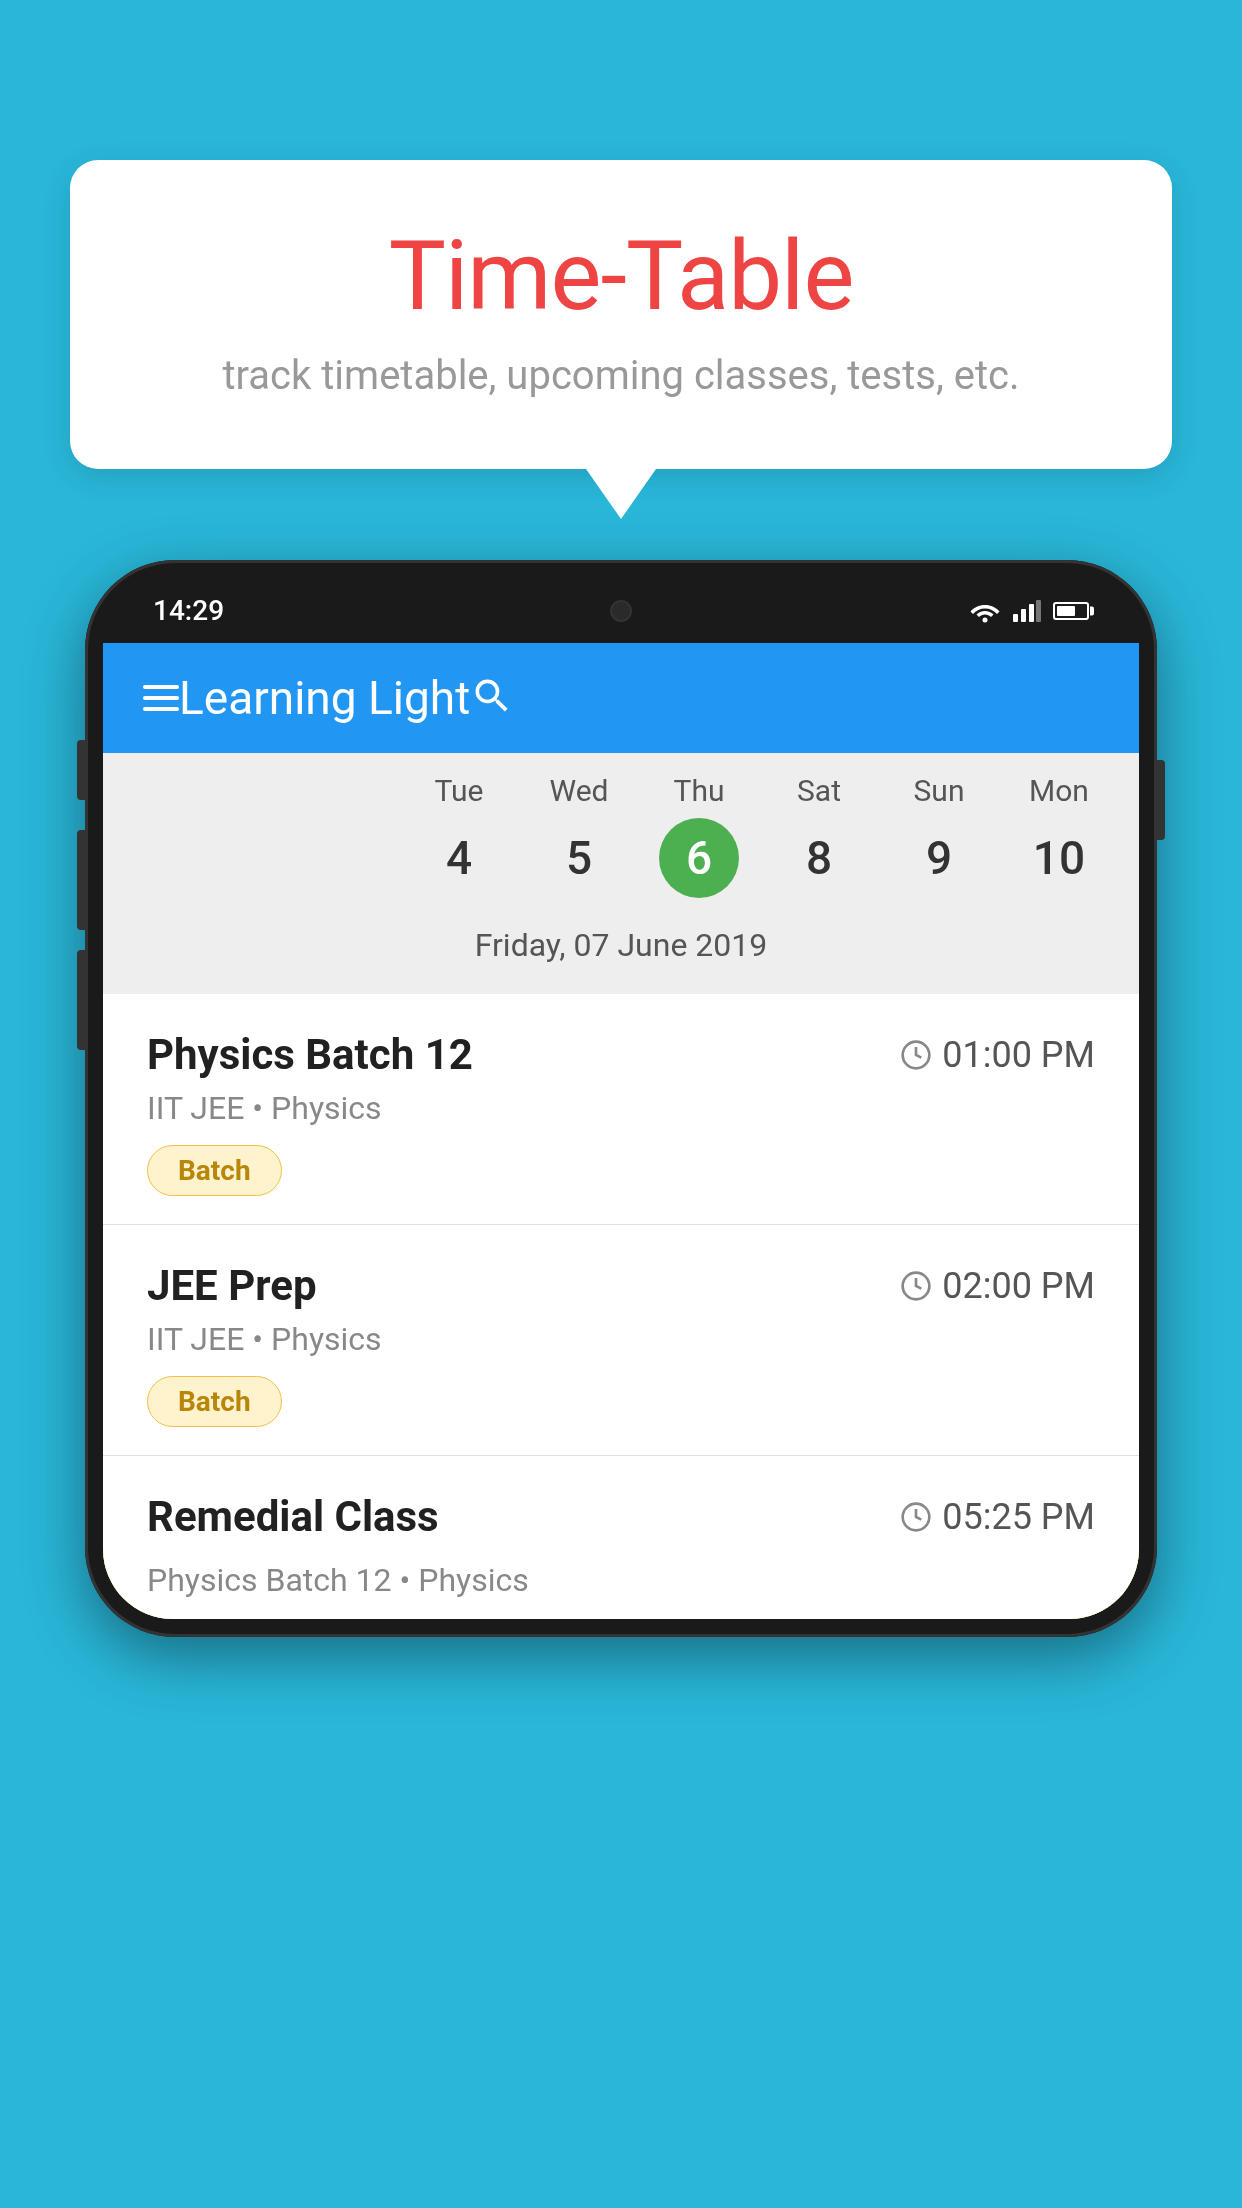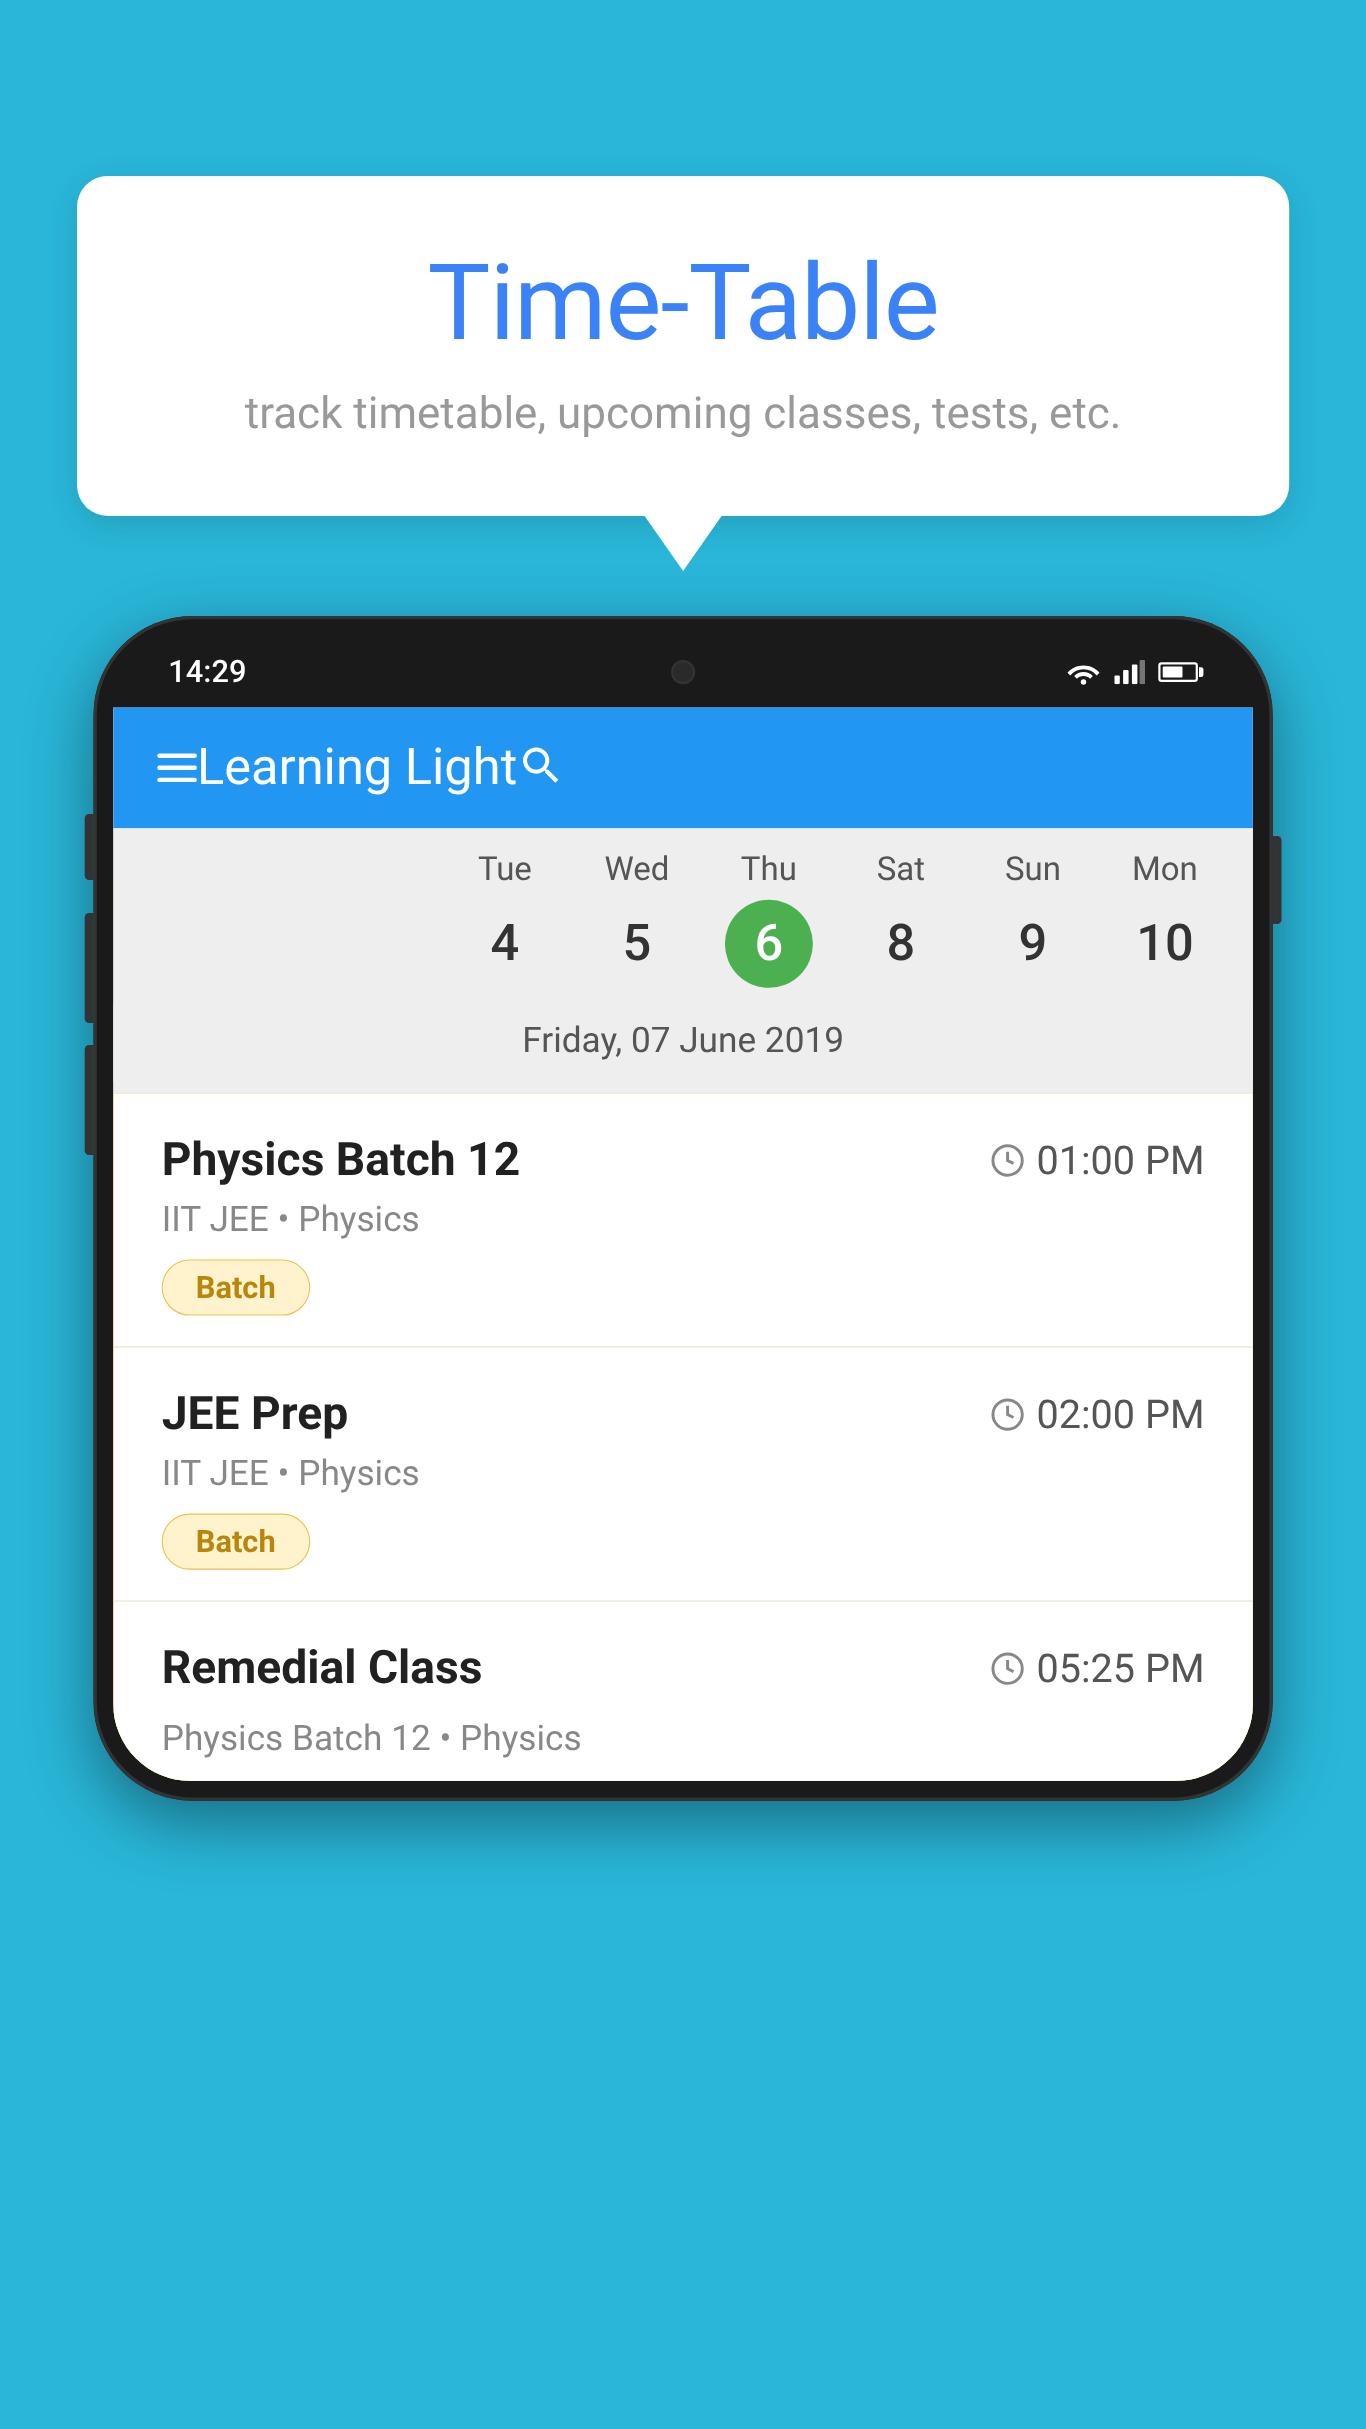--- a/index.html
+++ b/index.html
@@ -39,21 +39,21 @@
       height: 0;
       border-left: 35px solid transparent;
       border-right: 35px solid transparent;
       border-top: 50px solid white;
       margin-top: 0px;
     }
 
     .bubble-title {
       font-size: 96px;
       font-weight: 400;
-      color: #3b82f6;
+      color: #ef4444;
       letter-spacing: -1px;
       margin-bottom: 20px;
     }
 
     .bubble-subtitle {
       font-size: 40px;
       color: #999;
       font-weight: 400;
     }
 
@@ -250,21 +250,21 @@
     .selected-date-label {
       text-align: center;
       font-size: 32px;
       color: #555;
       padding: 14px 0 20px;
       background: #eeeeee;
     }
 
     
     .schedule-list {
-      background: #eab308;
+      background: #84cc16;
     }
 
     .schedule-item {
       background: white;
       padding: 36px 44px 28px;
       border-bottom: 1px solid #e0e0e0;
     }
 
     .schedule-item-header {
       display: flex;

